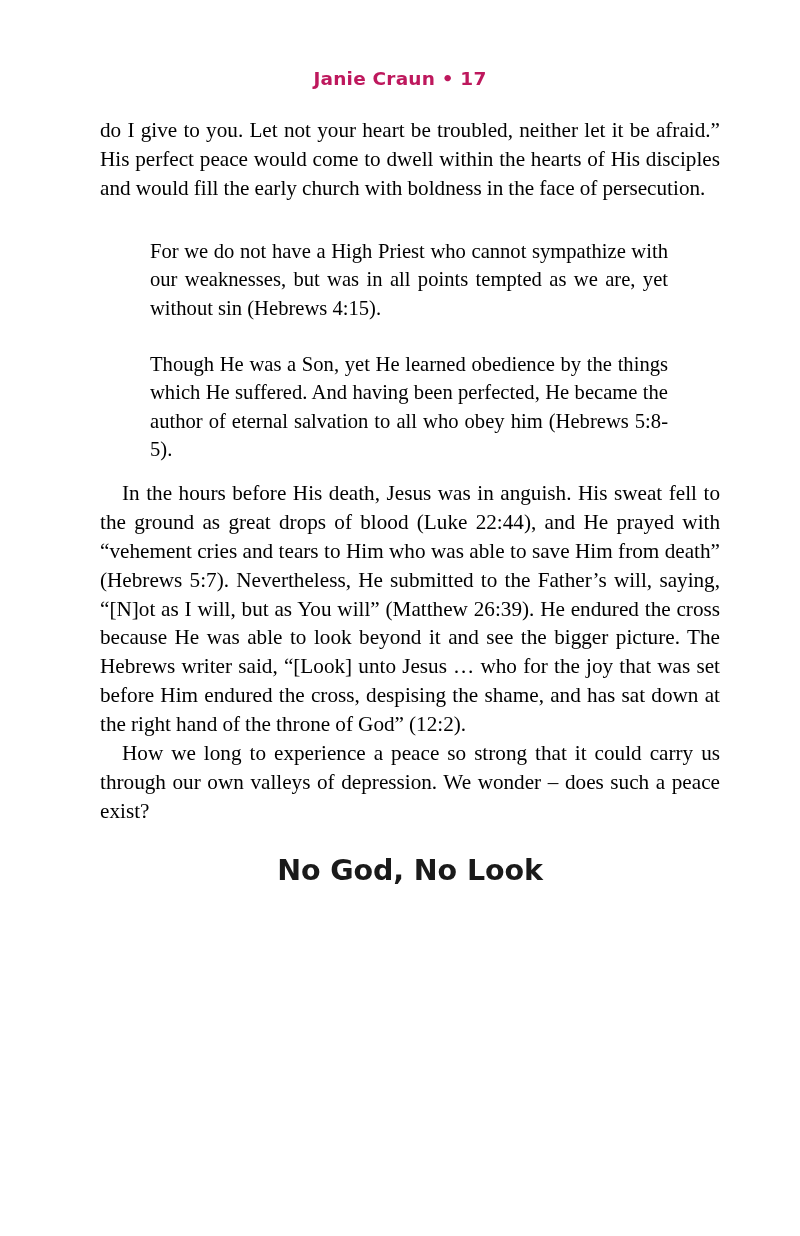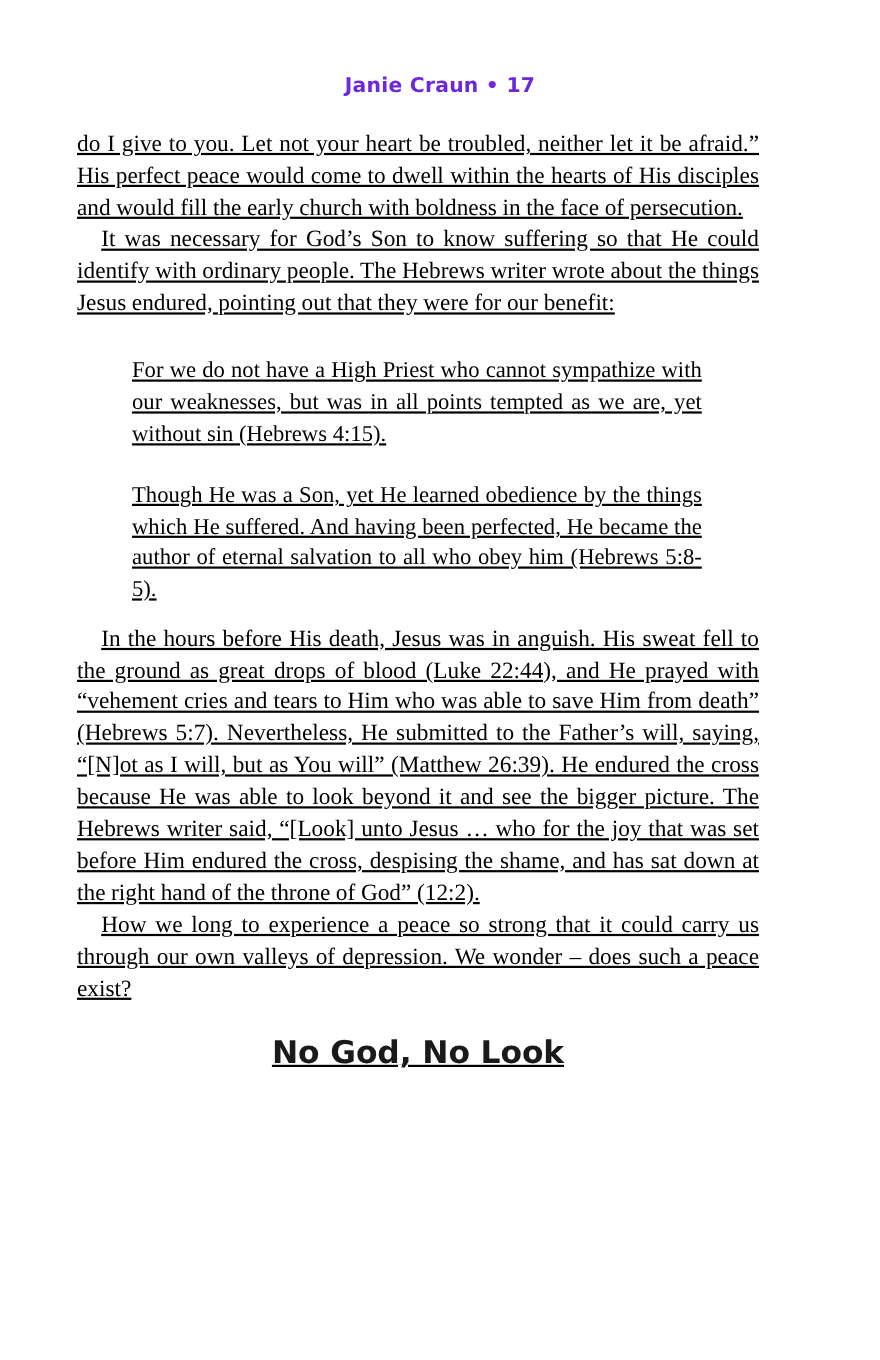--- a/index.html
+++ b/index.html
@@ -28,30 +28,29 @@
   .running-head {
     position: absolute;
     left: 0;
     top: 68px;
     width: 800px;
     text-align: center;
     font-family: "DejaVu Sans", "Liberation Sans", sans-serif;
     font-weight: bold;
     font-size: 18.5px;
     letter-spacing: 0.2px;
-    color: #6d28d9;
+    color: #be185d;
   }
 
   
   .column {
     position: absolute;
-    left: 70px;
+    left: 100px;
     top: 116px;
     width: 620px;
-    text-decoration: underline;
   }
 
   p.body-par {
     margin: 0;
     font-size: 21.2px;
     line-height: 28.9px;
     text-align: justify;
     text-indent: 22px;
     word-spacing: -0.2px;
     hyphens: none;
@@ -108,21 +107,20 @@
 
   <div class="running-head">
     <span>Janie Craun • 17</span>
   </div>
 
   <div class="column">
 
     <p class="body-par no-indent">do I give to you. Let not your heart be troubled, neither let it be afraid.” His perfect peace would come to dwell within the hearts of His disciples and would fill the early church with boldness in the face of persecution.</p>
 
 
-    <p class="body-par flush-last">It was necessary for God’s Son to know suffering so that He could identify with ordinary people. The Hebrews writer wrote about the things Jesus endured, pointing out that they were for our benefit:</p>
 
     <div class="quote-group">
       <blockquote class="quote">For we do not have a High Priest who cannot sympathize with our weaknesses, but was in all points tempted as we are, yet without sin (Hebrews 4:15).</blockquote>
       <blockquote class="quote">Though He was a Son, yet He learned obedience by the things which He suffered. And having been perfected, He became the author of eternal salvation to all who obey him (Hebrews 5:8-5).</blockquote>
     </div>
 
     <p class="body-par flush-last">In the hours before His death, Jesus was in anguish. His sweat fell to the ground as great drops of blood (Luke 22:44), and He prayed with “vehement cries and tears to Him who was able to save Him from death” (Hebrews 5:7). Nevertheless, He submitted to the Father’s will, saying, “[N]ot as I will, but as You will” (Matthew 26:39). He endured the cross because He was able to look beyond it and see the bigger picture. The Hebrews writer said, “[Look] unto Jesus … who for the joy that was set before Him endured the cross, despising the shame, and has sat down at the right hand of the throne of God” (12:2).</p>
 
     <p class="body-par flush-last">How we long to experience a peace so strong that it could carry us through our own valleys of depression. We wonder – does such a peace exist?</p>
 

